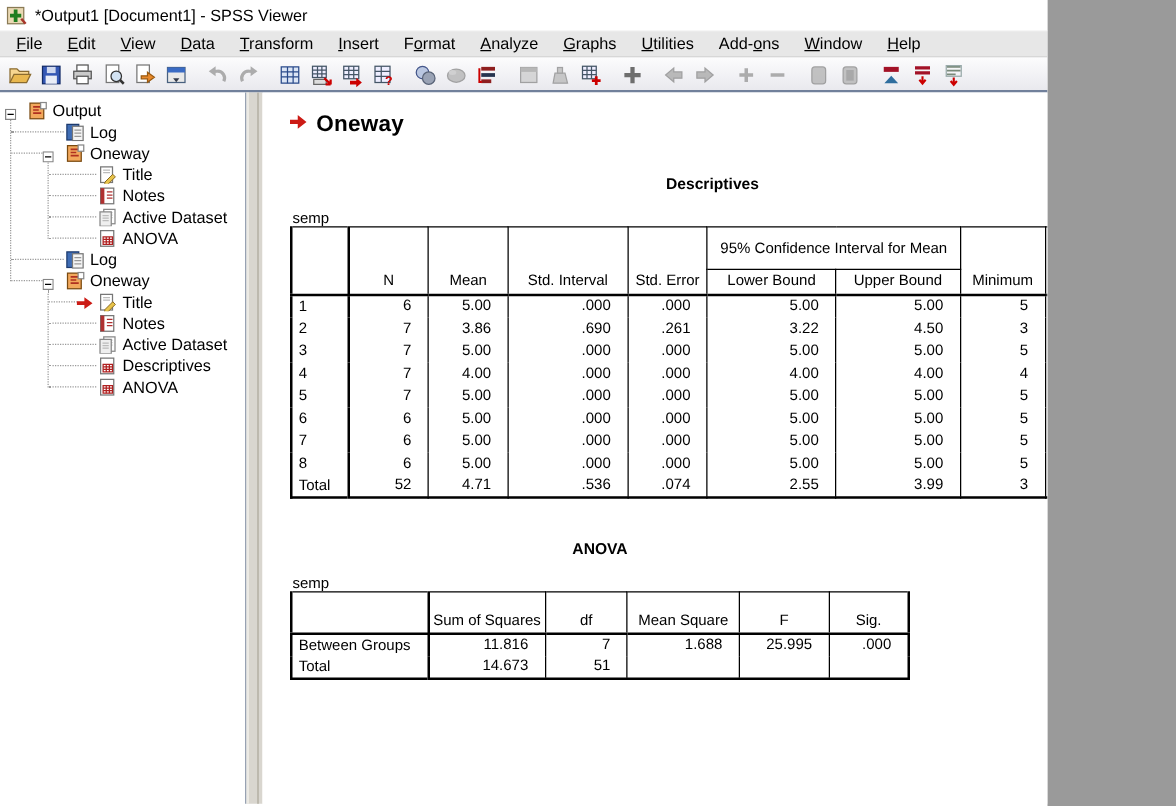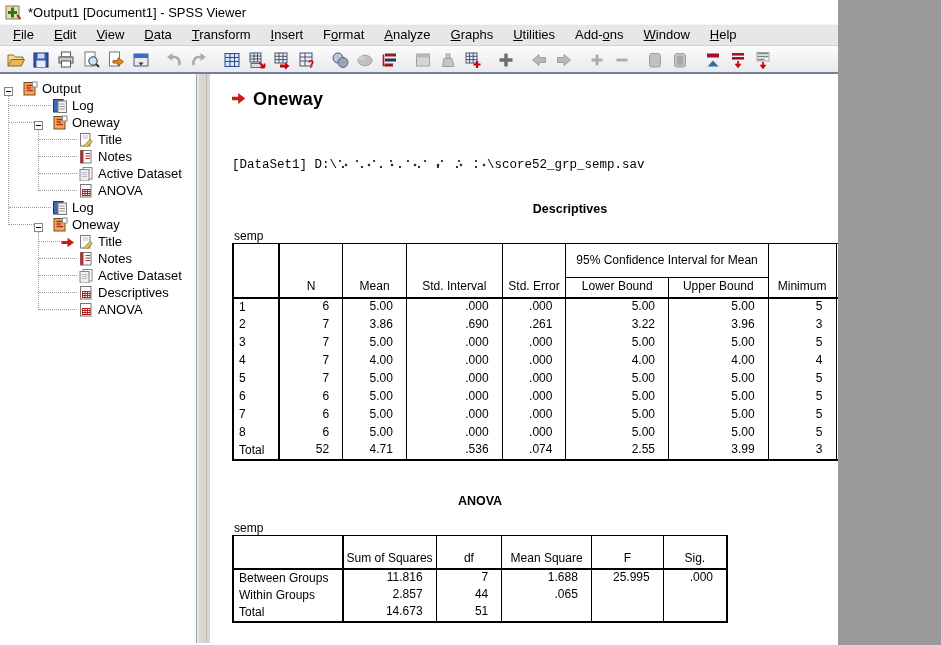--- a/index.html
+++ b/index.html
@@ -399,21 +399,20 @@
 
       <div class="heading-row">
         <span class="red-arrow">
           <svg width="15" height="13" viewBox="0 0 15 13">
               <path d="M1 4.8 h6.2 V1 l7 5.5 -7 5.5 V8.2 H1 z" fill="#cc1b15"></path>
             </svg>
         </span>
         <span class="page-heading">Oneway</span>
       </div>
 
-      <div class="dataset-line"><span>[DataSet1] D:\</span><span class="scribble"></span><span>\score52_grp_semp.sav</span></div>
 
       <div class="tbl-block" style="width:676px">
         <div class="tbl-title mt-desc-title">Descriptives</div>
         <div class="tbl-caption mt-desc-cap">semp</div>
         <table class="spss" id="desc-table">
             <colgroup>
               <col style="width:46px">
               <col style="width:64px">
               <col style="width:64px">
               <col style="width:96px">
@@ -451,21 +450,21 @@
                 <td class="num">5</td>
                 <td class="num">5</td>
               </tr>
               <tr>
                 <td class="lab">2</td>
                 <td class="num">7</td>
                 <td class="num">3.86</td>
                 <td class="num">.690</td>
                 <td class="num">.261</td>
                 <td class="num">3.22</td>
-                <td class="num">3.96</td>
+                <td class="num">4.50</td>
                 <td class="num">3</td>
                 <td class="num">5</td>
               </tr>
               <tr>
                 <td class="lab">3</td>
                 <td class="num">7</td>
                 <td class="num">5.00</td>
                 <td class="num">.000</td>
                 <td class="num">.000</td>
                 <td class="num">5.00</td>
@@ -568,28 +567,20 @@
             <tbody>
               <tr>
                 <td class="lab">Between Groups</td>
                 <td class="num">11.816</td>
                 <td class="num">7</td>
                 <td class="num">1.688</td>
                 <td class="num">25.995</td>
                 <td class="num">.000</td>
               </tr>
               <tr>
-                <td class="lab">Within Groups</td>
-                <td class="num">2.857</td>
-                <td class="num">44</td>
-                <td class="num">.065</td>
-                <td class="num"></td>
-                <td class="num"></td>
-              </tr>
-              <tr>
                 <td class="lab">Total</td>
                 <td class="num">14.673</td>
                 <td class="num">51</td>
                 <td class="num"></td>
                 <td class="num"></td>
                 <td class="num"></td>
               </tr>
             </tbody>
           </table>
       </div>

